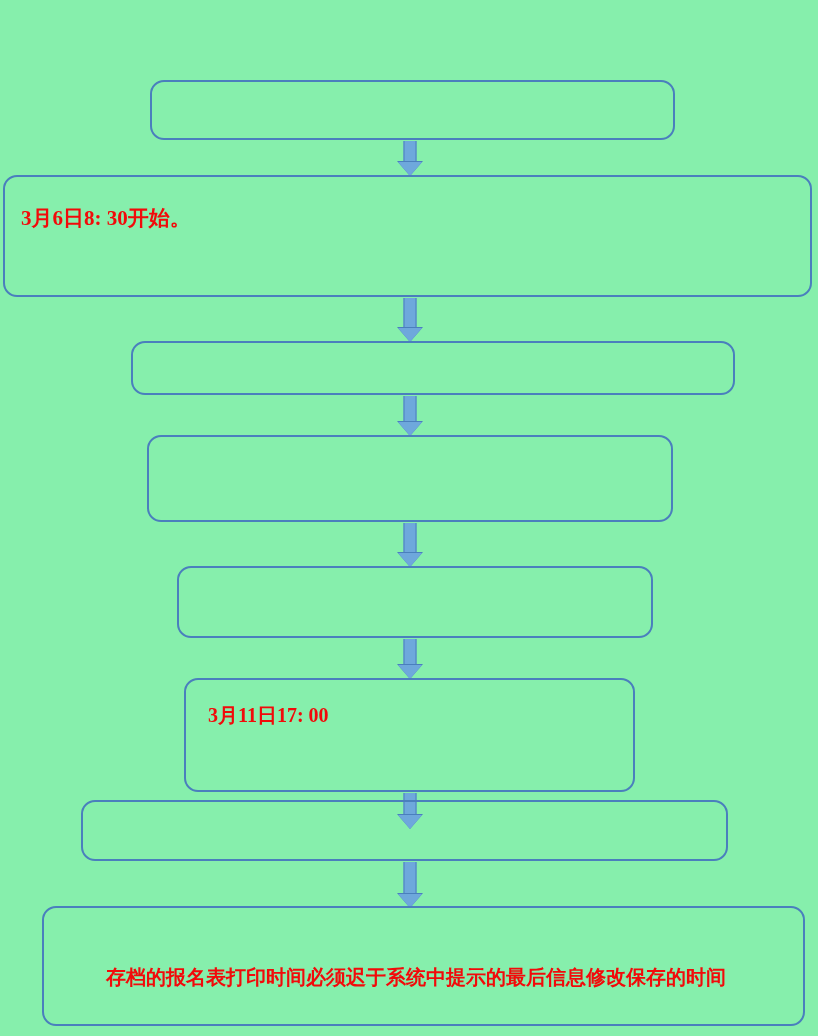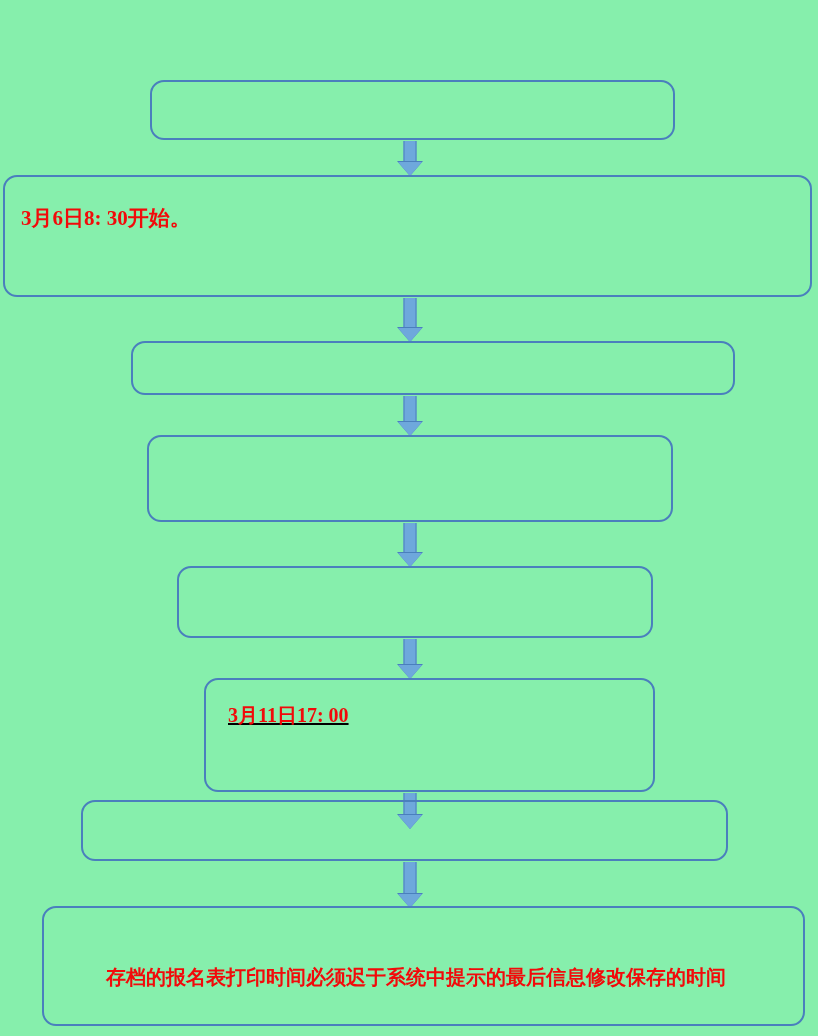--- a/index.html
+++ b/index.html
@@ -130,21 +130,21 @@
     </div>
     <div class="node shadowed" style="left: 131px; top: 341px; width: 604px; height: 54px;">
       <div class="node-text" style="margin-left: 0px; margin-top: 0px; font-size: 16px;"></div>
     </div>
     <div class="node shadowed" style="left: 147px; top: 435px; width: 526px; height: 87px;">
       <div class="node-text" style="margin-left: 0px; margin-top: 0px; font-size: 16px;"></div>
     </div>
     <div class="node shadowed" style="left: 177px; top: 566px; width: 476px; height: 72px;">
       <div class="node-text" style="margin-left: 0px; margin-top: 0px; font-size: 16px;"></div>
     </div>
-    <div class="node shadowed" style="left: 204px; top: 678px; width: 451px; height: 114px; text-decoration: underline;">
+    <div class="node shadowed" style="left: 184px; top: 678px; width: 451px; height: 114px;">
       <div class="node-text" style="margin-left: 22px; margin-top: 24px; font-size: 20px;">3月11日17: 00</div>
     </div>
     <div class="node shadowed" style="left: 81px; top: 800px; width: 647px; height: 61px;">
       <div class="node-text" style="margin-left: 0px; margin-top: 0px; font-size: 16px;"></div>
     </div>
     <div class="node shadowed" style="left: 42px; top: 906px; width: 763px; height: 120px;">
       <div class="node-text" style="margin-left: 62px; margin-top: 58px; font-size: 20px;">存档的报名表打印时间必须迟于系统中提示的最后信息修改保存的时间</div>
     </div>
   </div>
 

